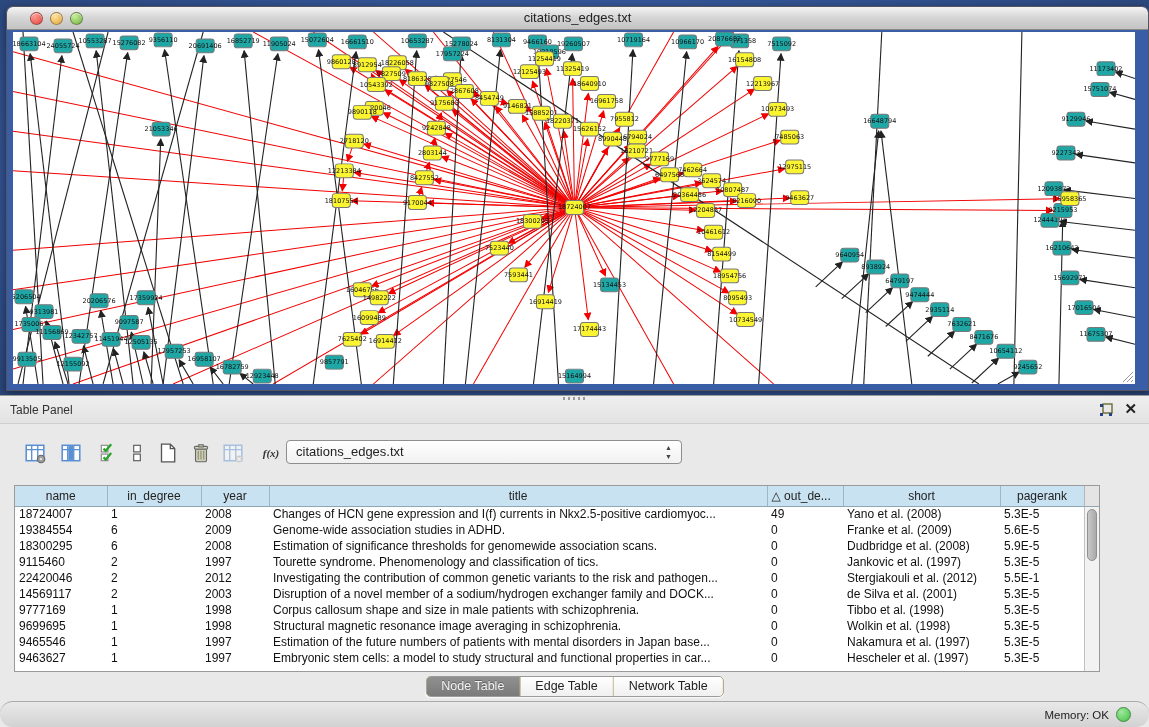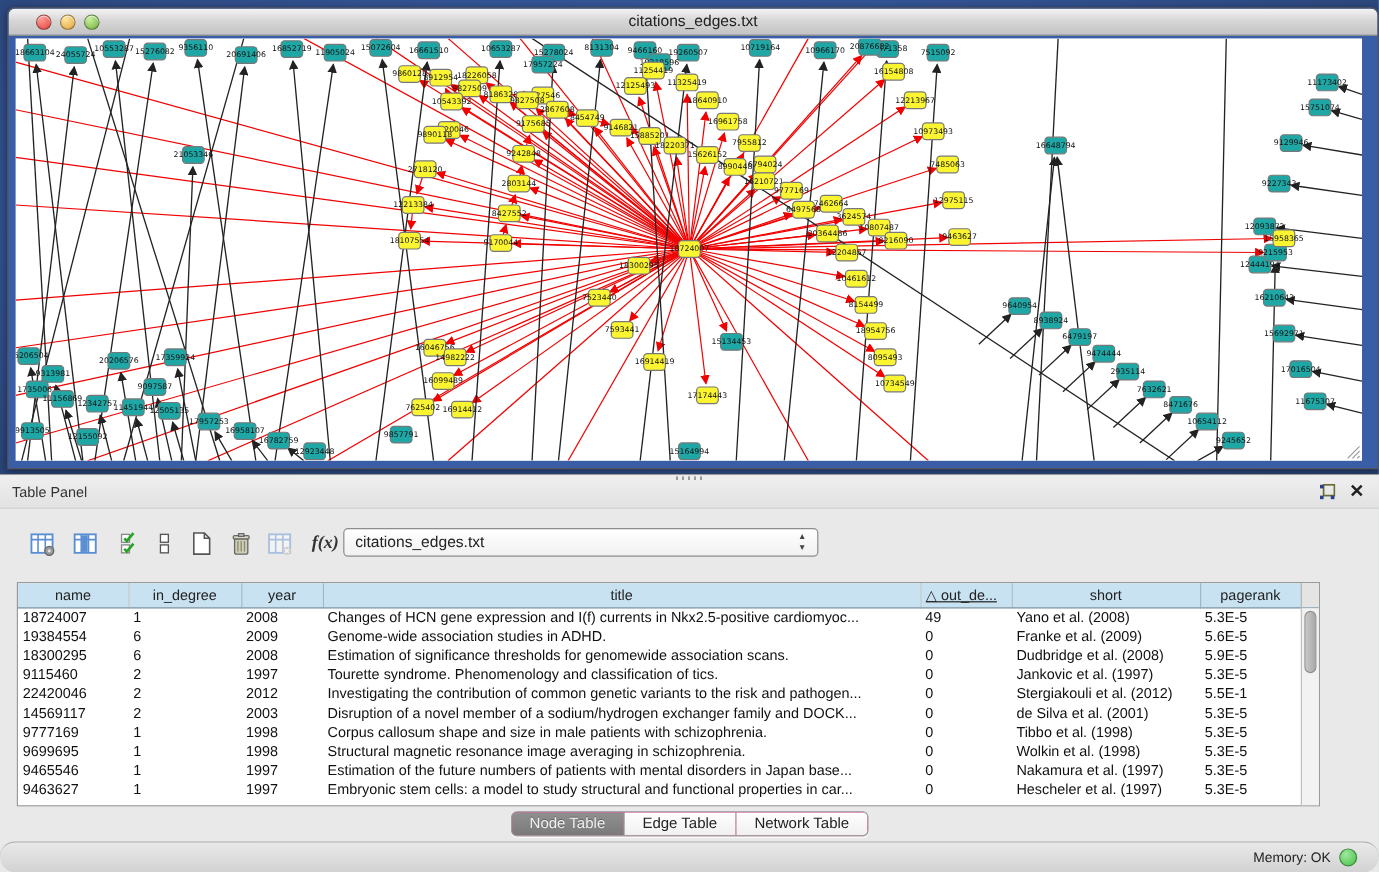--- a/index.html
+++ b/index.html
@@ -36,47 +36,47 @@
     margin-left:-12px; background:repeating-linear-gradient(90deg,#9a9a9a 0 2px,transparent 2px 5px); }
   #panel-title { position:absolute; left:10px; top:7px; font-size:12px; color:#333; }
   #panel-float { position:absolute; right:36px; top:7px; width:14px; height:14px; }
   #panel-close { position:absolute; right:12px; top:4px; font-size:15px; font-weight:bold; color:#222; cursor:default; }
 
   #toolbar { position:absolute; left:14px; top:38px; right:14px; height:42px; }
   .tool-btn { position:absolute; top:4px; width:30px; height:30px; display:flex;
     align-items:center; justify-content:center; border-radius:4px; }
   .tool-btn svg { display:block; }
   #fx-btn { font-family:"Liberation Serif", serif; font-style:italic; font-weight:bold;
-    font-size:15px; color:#333; }
+    font-size:11px; color:#333; }
   #combo { position:absolute; left:272px; top:6px; width:396px; height:24px;
     border:1px solid #8e8e8e; border-radius:4px;
     background:linear-gradient(#ffffff,#f1f1f1); font-size:13px; color:#222;
     line-height:22px; padding-left:9px; }
   #combo-arrows { position:absolute; right:9px; top:2px; font-size:7px; color:#444;
     line-height:9px; text-align:center; }
 
   #table-box { position:absolute; left:14px; top:89px; width:1086px; height:187px;
     background:#ffffff; border:1px solid #9a9a9a; }
   #node-table { border-collapse:collapse; table-layout:fixed; width:1069px; font-size:12px; }
   #node-table th { height:20px; background:#c9e2f1; border-right:1px solid #9fb6c4;
     border-bottom:1px solid #8fa6b4; font-weight:normal; color:#222; text-align:center;
     overflow:hidden; white-space:nowrap; }
-  #node-table th.sorted { text-align:left; padding-left:4px;text-decoration:underline; }
+  #node-table th.sorted { text-align:left; padding-left:4px; }
   #node-table td { height:16px; padding:0 4px; color:#111; overflow:hidden;
     white-space:nowrap; text-overflow:clip; }
   #vscroll { position:absolute; right:0; top:21px; bottom:0; width:15px;
     background:#f2f2f2; border-left:1px solid #c0c0c0; }
   #vthumb { position:absolute; left:2px; top:2px; width:10px; height:52px;
     border-radius:6px; background:linear-gradient(90deg,#c9c9c9,#a9a9a9); border:1px solid #909090; }
   #hdr-corner { position:absolute; right:0; top:0; width:15px; height:21px; background:#e4e4e4;
     border-left:1px solid #b5b5b5; border-bottom:1px solid #8fa6b4; }
 
   #tab-bar { position:absolute; left:50%; transform:translateX(-50%); top:280px; height:21px;
     display:flex; border:1px solid #9b9b9b; border-radius:5px; overflow:hidden;
-    background:#ec4899; box-shadow:0 1px 1px rgba(255,255,255,.8); }
+    background:#fde047; box-shadow:0 1px 1px rgba(255,255,255,.8); }
   .seg { padding:0 15px; font-size:12.5px; line-height:19px; color:#222;
     border-right:1px solid #b5b5b5; background:linear-gradient(#ffffff,#f0f0f0); }
   .seg:last-child { border-right:none; }
   .seg.sel { background:linear-gradient(#909090,#7a7a7a); color:#f2f2f2;
     text-shadow:0 -1px 0 rgba(0,0,0,.3); }
 
   #status-bar { position:absolute; left:0; bottom:0; width:1149px; height:26px;
     background:linear-gradient(#e9e9e9,#d2d2d2); border-top:1px solid #aaaaaa;border-radius:13px; }
   #memory-label { position:absolute; right:40px; top:7px; font-size:11.5px; color:#222; }
   #memory-dot { position:absolute; right:18px; top:5px; width:15px; height:15px; border-radius:50%;

